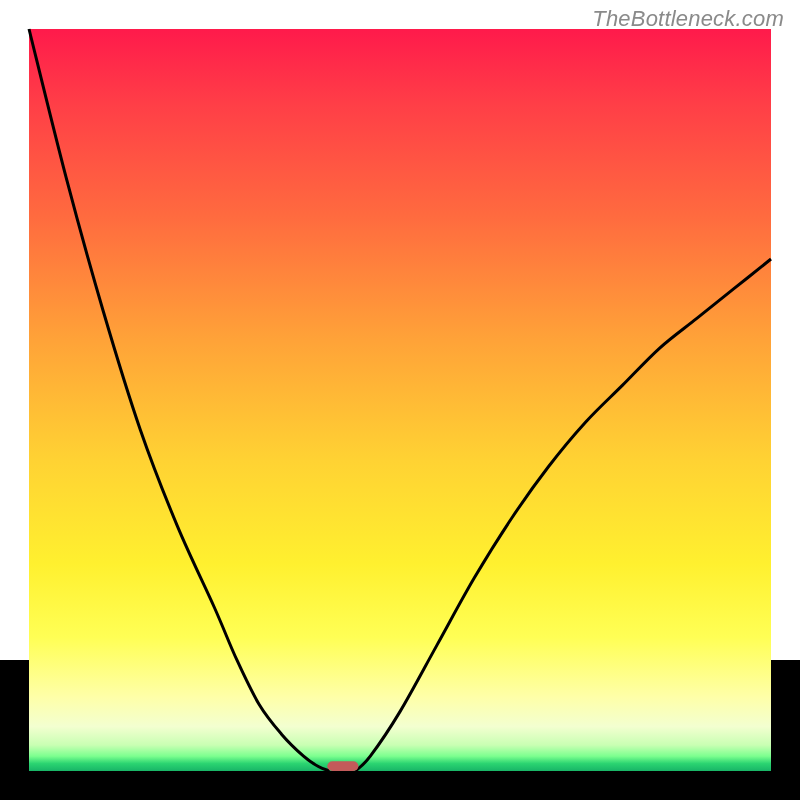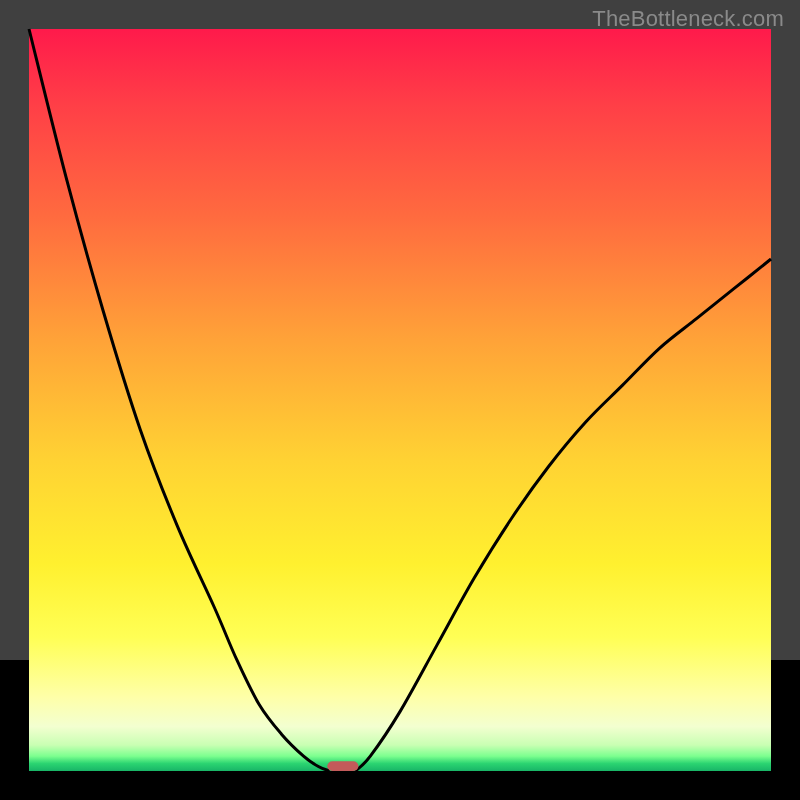--- a/index.html
+++ b/index.html
@@ -8,21 +8,22 @@
     width: 800px;
     height: 800px;
     background: #000;
     overflow: hidden;
     font-family: Arial, Helvetica, sans-serif;
   }
   .frame {
     position: relative;
     width: 800px;
     height: 660px;
-    background: #404040;
+    background: #ffffff;
+    font-style: italic;
   }
   .plot {
     position: absolute;
     left: 29px;
     top: 29px;
     width: 742px;
     height: 742px;
     
     background: linear-gradient(to bottom,
       #ff1a4b 0%,

